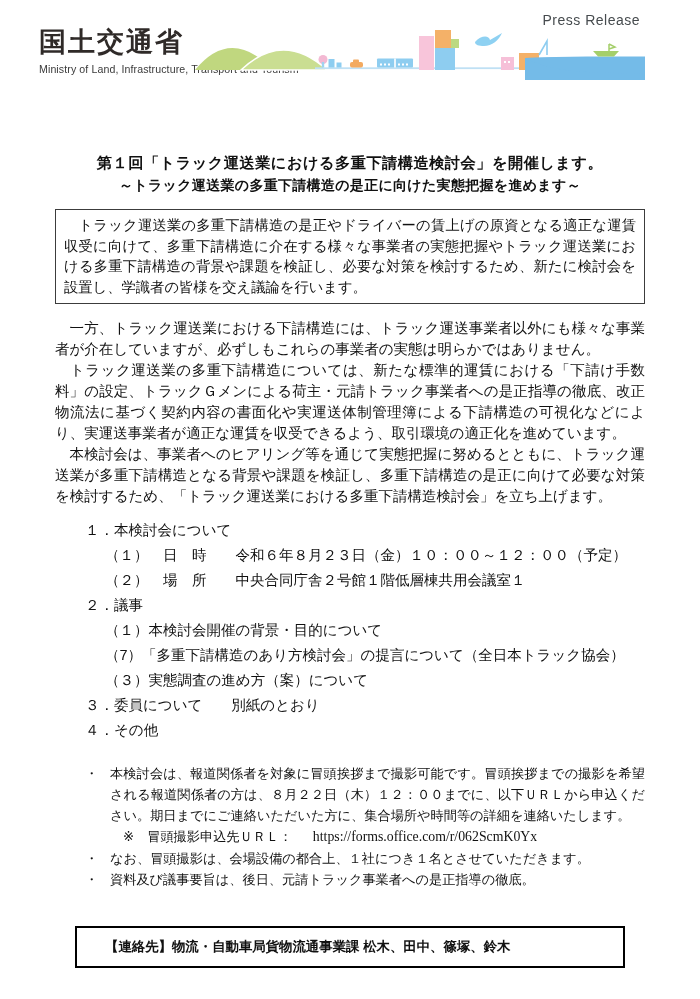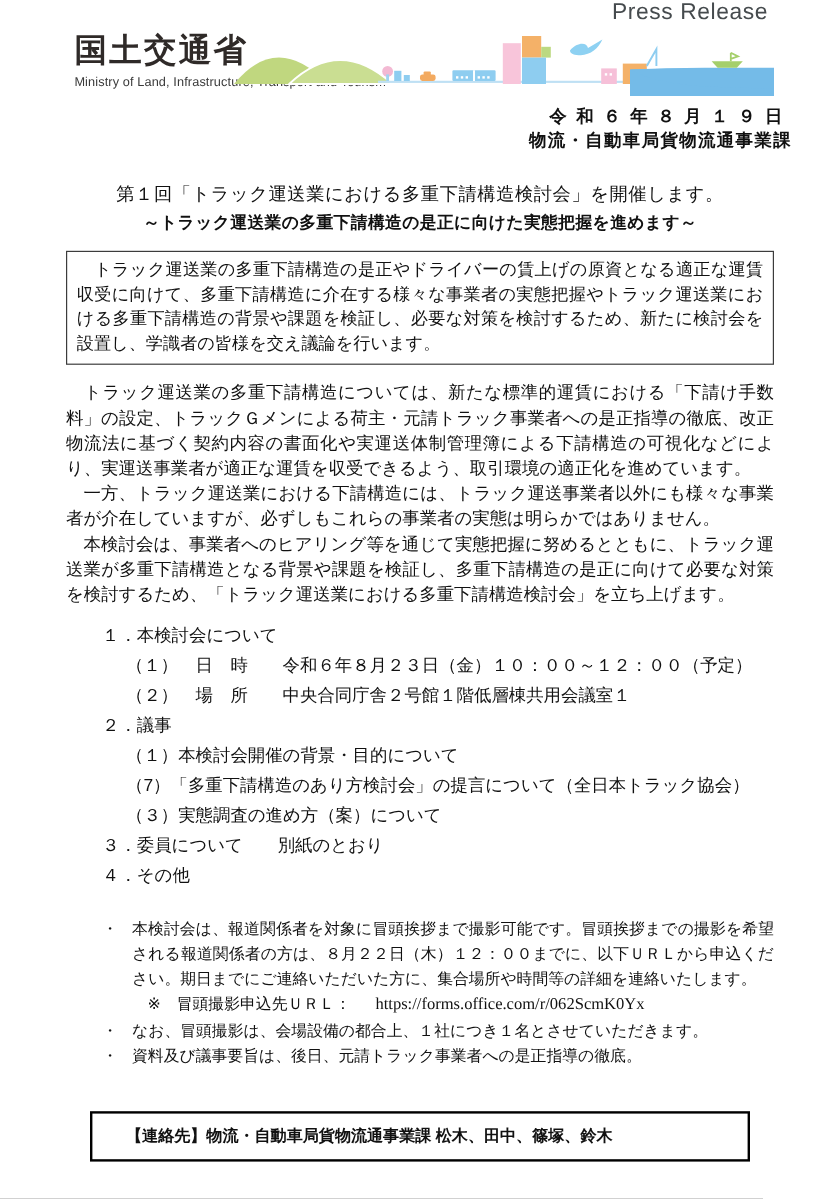--- a/index.html
+++ b/index.html
@@ -9,32 +9,32 @@
     width:700px; height:999px;
     margin:0 auto;
     background:#ffffff;
     color:#111;
     font-family:"Liberation Sans","DejaVu Sans",sans-serif;
     overflow:hidden;
   }
 
   
   .header { position:relative; height:135px; }
-  .logo { position:absolute; left:62px; top:28px; }
+  .logo { position:absolute; left:39px; top:28px; }
   .logo-jp { font-size:27px; font-weight:bold; color:#2f2a28; letter-spacing:2px; line-height:1.1; }
   .logo-en { font-size:10.6px; color:#3a3a3a; margin-top:5px; letter-spacing:0.1px; }
-  .press-release { position:absolute; right:60px; top:0; font-size:19px; color:#464b4e; letter-spacing:0.5px; }
+  .press-release { position:absolute; right:60px; top:12px; font-size:14px; color:#464b4e; letter-spacing:0.5px; }
   .skyline { position:absolute; left:195px; top:22px; }
   .date-block { position:absolute; right:40px; top:88px; text-align:right; }
   .date-line { font-size:14.5px; font-weight:600; letter-spacing:0.55em; line-height:1.4; }
   .dept-line { font-size:14.5px; font-weight:600; letter-spacing:0.08em; line-height:1.45; }
 
   
   .title-block { margin-top:16px; text-align:center; }
-  .title-main { font-size:15.2px; font-weight:normal; letter-spacing:0.5px; line-height:24px; }
+  .title-main { font-size:15.2px; font-weight:bold; letter-spacing:0.5px; line-height:24px; }
   .title-sub  { font-size:14px;  font-weight:bold; letter-spacing:0.3px; line-height:21px; }
 
   
   .summary-box {
     margin:13px 55px 0 55px;
     border:1px solid #3c3c3c;
     padding:5px 8px 6px 8px;
     font-size:14.3px; line-height:20.5px;
     text-align:justify;
   }
@@ -119,36 +119,32 @@
 
       <path d="M330,36 Q356,49 392,50 L450,50 L450,58 L330,58 Z M330,36 Q360,35 392,35 L450,35 L450,50 L392,50 Q356,49 330,36 Z" fill="#74bbe8"></path>
       <path d="M330,36 Q360,34.5 392,34.5 L450,34.5 L450,52 L392,50 Q352,48 330,36 Z" fill="#74bbe8"></path>
 
       <path d="M398,29 L424,29 L419,34.5 L403,34.5 Z" fill="#a5cf6b"></path>
       <path d="M414,22 L414,29 M414,22 L420,25 L414,27" stroke="#a5cf6b" stroke-width="1.5" fill="none"></path>
     </svg>
 
     <div class="press-release">Press Release</div>
 
-    <div class="date-block">
-      <div class="date-line">令和６年８月１９日</div>
-      <div class="dept-line">物流・自動車局貨物流通事業課</div>
-    </div>
   </div>
 
   <div class="title-block">
     <div class="title-main">第１回「トラック運送業における多重下請構造検討会」を開催します。</div>
     <div class="title-sub">～トラック運送業の多重下請構造の是正に向けた実態把握を進めます～</div>
   </div>
 
   <div class="summary-box">　トラック運送業の多重下請構造の是正やドライバーの賃上げの原資となる適正な運賃収受に向けて、多重下請構造に介在する様々な事業者の実態把握やトラック運送業における多重下請構造の背景や課題を検証し、必要な対策を検討するため、新たに検討会を設置し、学識者の皆様を交え議論を行います。</div>
 
   <div class="body-text">
+    <p>　一方、トラック運送業における下請構造には、トラック運送事業者以外にも様々な事業者が介在していますが、必ずしもこれらの事業者の実態は明らかではありません。</p>
     <p>　トラック運送業の多重下請構造については、新たな標準的運賃における「下請け手数料」の設定、トラックＧメンによる荷主・元請トラック事業者への是正指導の徹底、改正物流法に基づく契約内容の書面化や実運送体制管理簿による下請構造の可視化などにより、実運送事業者が適正な運賃を収受できるよう、取引環境の適正化を進めています。</p>
-    <p>　一方、トラック運送業における下請構造には、トラック運送事業者以外にも様々な事業者が介在していますが、必ずしもこれらの事業者の実態は明らかではありません。</p>
     <p>　本検討会は、事業者へのヒアリング等を通じて実態把握に努めるとともに、トラック運送業が多重下請構造となる背景や課題を検証し、多重下請構造の是正に向けて必要な対策を検討するため、「トラック運送業における多重下請構造検討会」を立ち上げます。</p>
   </div>
 
   <div class="agenda">
     <div class="h">１．本検討会について</div>
     <div class="i">（１）　日　時　　令和６年８月２３日（金）１０：００～１２：００（予定）</div>
     <div class="i">（２）　場　所　　中央合同庁舎２号館１階低層棟共用会議室１</div>
     <div class="h">２．議事</div>
     <div class="i">（１）本検討会開催の背景・目的について</div>
     <div class="i">（7）「多重下請構造のあり方検討会」の提言について（全日本トラック協会）</div>

